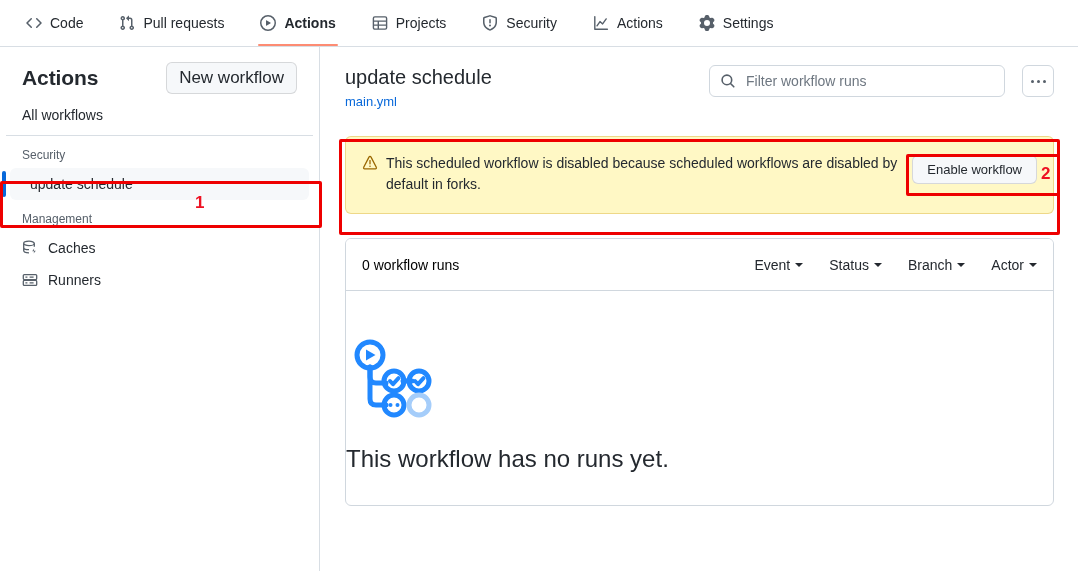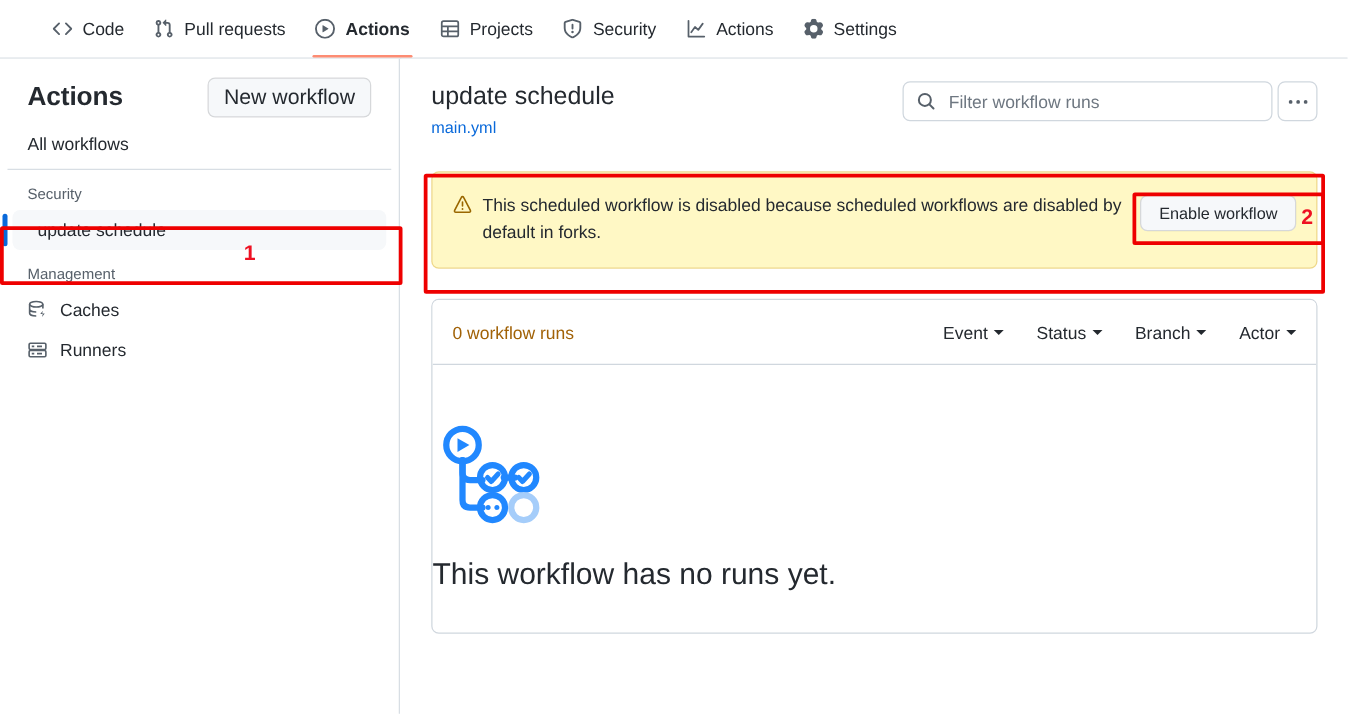--- a/index.html
+++ b/index.html
@@ -14,22 +14,22 @@
 
   
   .repo-nav {
     position: absolute; left: 0; top: 0;
     width: 1078px; height: 47px;
     background: #ffffff;
     border-bottom: 1px solid #d8dee4;
   }
   .nav-list {
     display: flex; align-items: center;
-    height: 46px; padding-left: 32px;
-    gap: 4px;
+    height: 46px; padding-left: 16px;
+    gap: 16px;
   }
   .nav-item {
     display: flex; align-items: center; gap: 8px;
     height: 46px;
     padding: 0 10px;
     font-size: 14px;
     color: #24292f;
     cursor: pointer;
     position: relative;
     white-space: nowrap;
@@ -146,21 +146,21 @@
     font-size: 20px; font-weight: 400; color: #24292f;
     line-height: 1.25;
   }
   .wf-file {
     display: inline-block;
     margin-top: 4px;
     font-size: 13px;
     color: #0969da;
     cursor: pointer;
   }
-  .head-right { display: flex; align-items: center; gap: 4px; padding-top: 2px; }
+  .head-right { display: flex; align-items: center; gap: 17px; padding-top: 2px; }
   .filter-box {
     display: flex; align-items: center; gap: 8px;
     width: 296px; height: 32px;
     border: 1px solid #d0d7de;
     border-radius: 6px;
     background: #ffffff;
     padding: 0 10px;
     cursor: text;
   }
   .filter-box .search-ic { width: 16px; height: 16px; color: #57606a; flex:none; display:flex; }
@@ -224,21 +224,21 @@
     overflow: hidden;
     height: 268px;
   }
   .runs-header {
     display: flex; align-items: center;
     height: 52px;
     padding: 0 16px;
     background: #ffffff;
     border-bottom: 1px solid #d0d7de;
   }
-  .runs-count { font-size: 14px; color: #a16207; font-weight: 400; }
+  .runs-count { font-size: 14px; color: #000000; font-weight: 400; }
   .runs-filters { margin-left: auto; display: flex; align-items: flex-start; gap: 26px; }
   .runs-filter {
     display: flex; align-items: center; gap: 5px;
     font-size: 14px; color: #24292f; cursor: pointer;
   }
   .caret {
     width: 0; height: 0;
     border-left: 4px solid transparent;
     border-right: 4px solid transparent;
     border-top: 4px solid #24292f;

